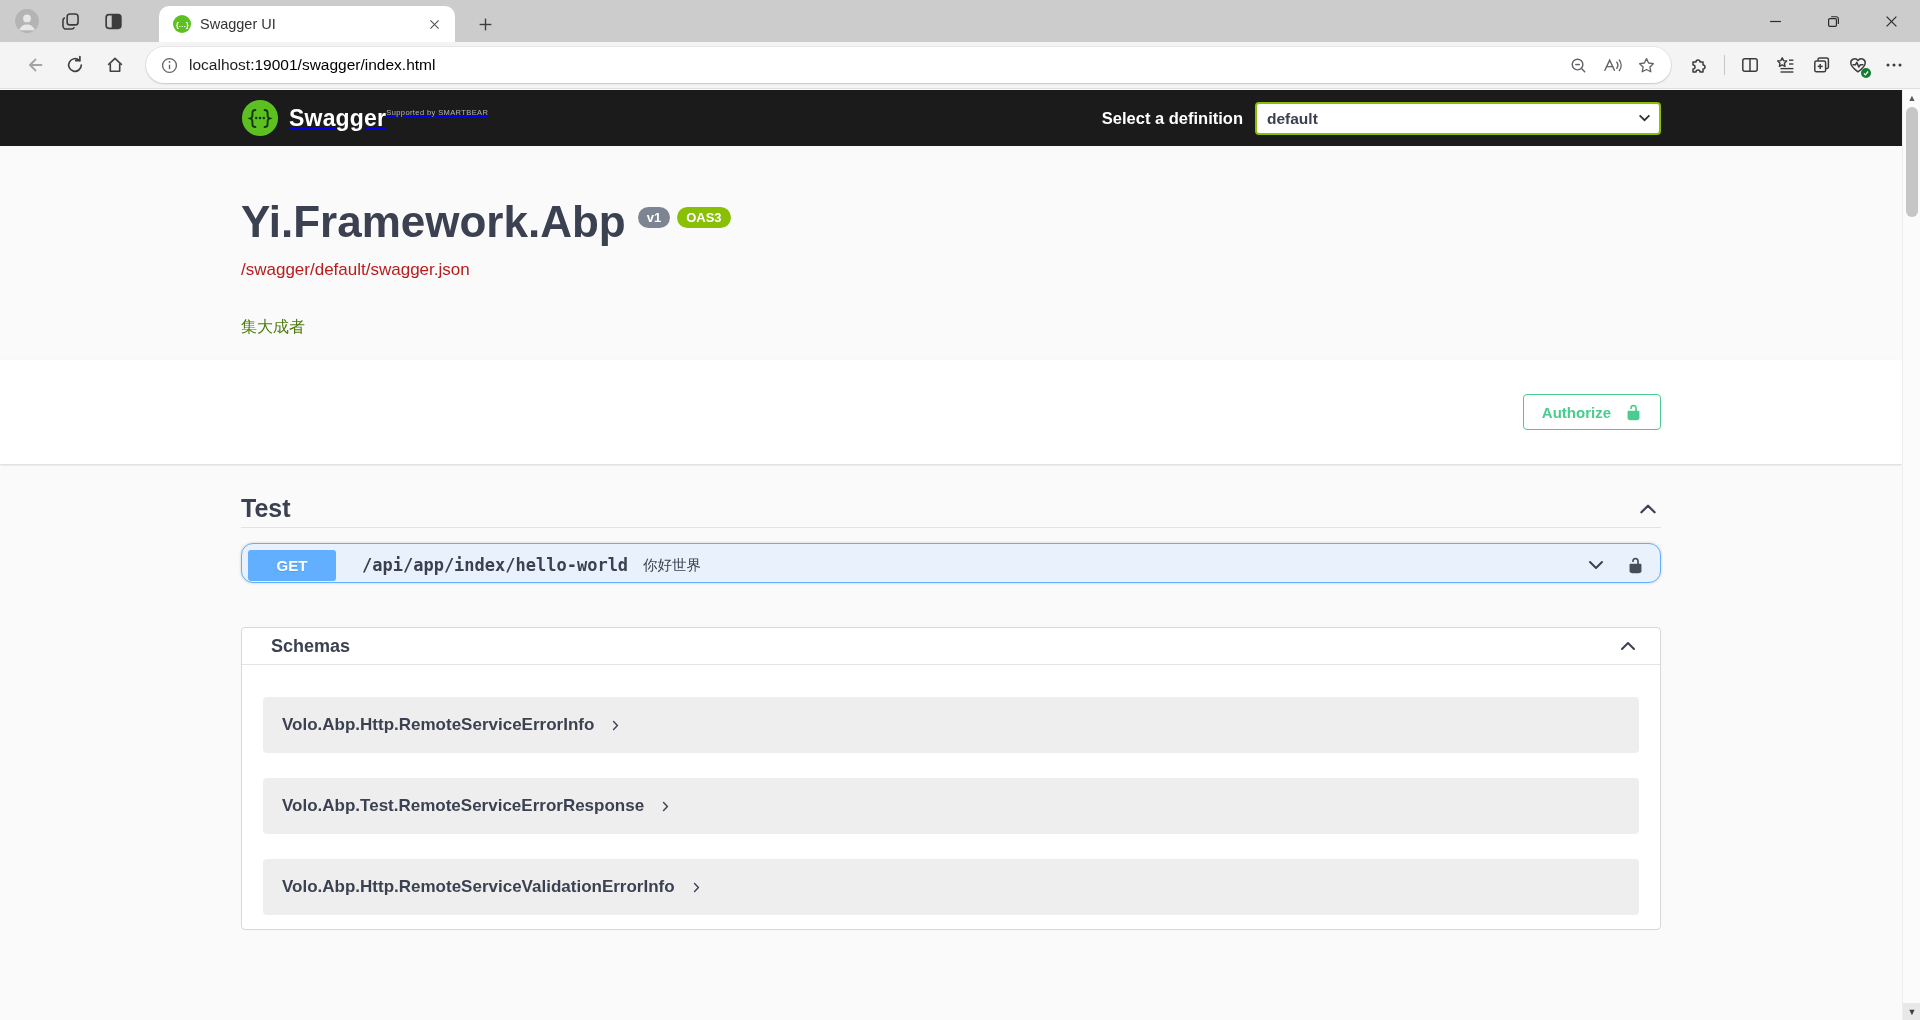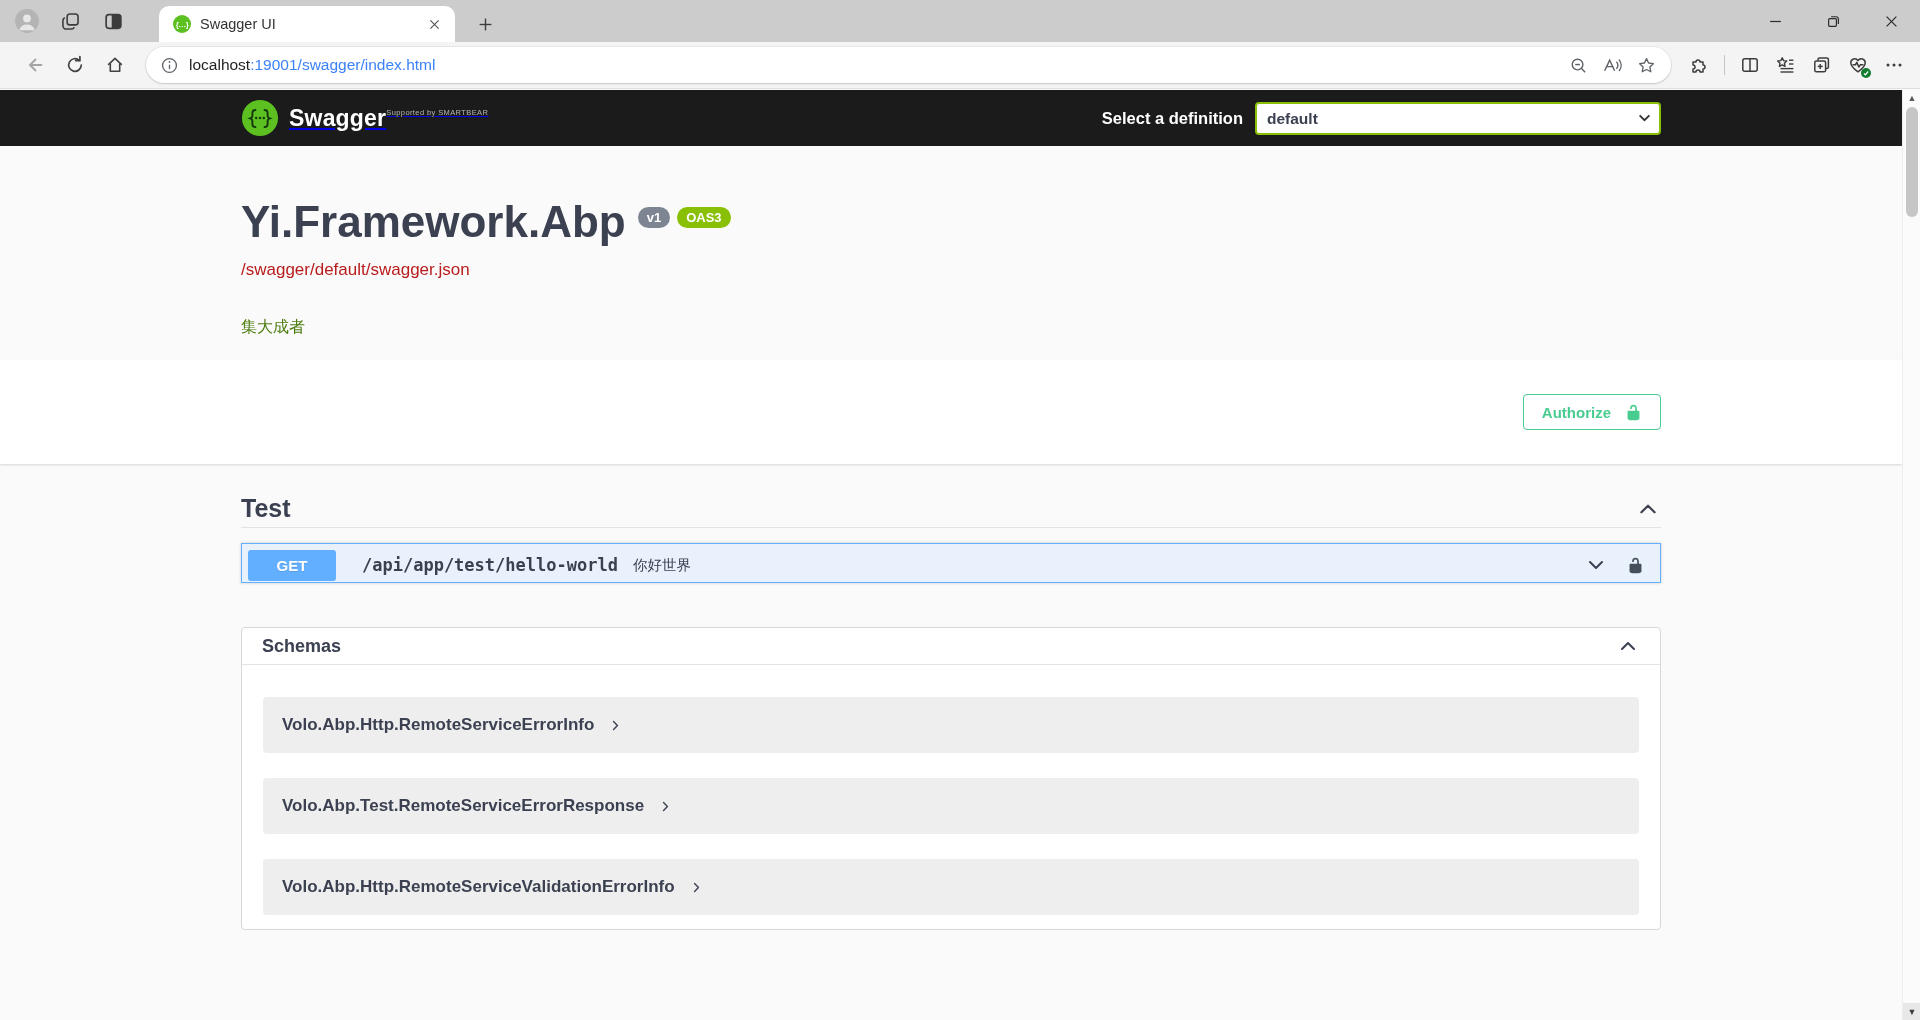--- a/index.html
+++ b/index.html
@@ -21,21 +21,21 @@
   .favicon { width:18px; height:18px; border-radius:50%; background:#5cc021; color:#fff; display:flex; align-items:center; justify-content:center; font-size:8px; font-weight:bold; letter-spacing:-.5px; }
   .new-tab { position:absolute; left:470px; top:9px; width:30px; height:30px; display:flex; align-items:center; justify-content:center; border-radius:6px; }
   .win-controls { position:absolute; right:0; top:0; height:42px; display:flex; }
   .win-btn { width:58px; height:42px; display:flex; align-items:center; justify-content:center; }
 
   .toolbar { position:absolute; top:42px; left:0; width:1920px; height:47px; background:#f4f4f4; border-bottom:1px solid #dfdfdf; display:flex; align-items:center; padding:0 10px 0 18px; }
   .nav-btn { width:34px; height:34px; display:flex; align-items:center; justify-content:center; border-radius:6px; margin-right:6px; flex:0 0 auto; }
   .addressbar { flex:1 1 auto; height:36px; background:#ffffff; border-radius:18px; box-shadow:0 1px 2px rgba(0,0,0,.14), 0 0 0 1px rgba(0,0,0,.05); display:flex; align-items:center; padding:0 10px 0 14px; margin:0 12px 0 8px; min-width:0; }
   .url { font-size:15.5px; margin-left:10px; white-space:nowrap; overflow:hidden; flex:1; }
   .url .host { color:#1f1f1f; }
-  .url .rest { color:#3b82f6; }
+  .url .rest { color:#000000; }
   .pill-icons { display:flex; align-items:center; gap:4px; margin-left:auto; }
   .pill-btn { width:30px; height:30px; display:flex; align-items:center; justify-content:center; border-radius:50%; flex:0 0 auto; }
   .bar-icons { display:flex; align-items:center; gap:4px; flex:0 0 auto; }
   .bar-btn { width:32px; height:32px; display:flex; align-items:center; justify-content:center; border-radius:6px; position:relative; flex:0 0 auto; }
   .vdivider { width:1px; height:20px; background:#c6c6c6; margin:0 5px; }
   .badge-check { position:absolute; right:3px; bottom:3px; width:10px; height:10px; border-radius:50%; background:#127d32; display:flex; align-items:center; justify-content:center; }
 
   
   .page { position:absolute; top:90px; left:0; width:1902px; bottom:0; background:#fafafa; overflow:hidden; }
   .scrollbar { position:absolute; top:90px; right:0; width:18px; bottom:0; background:#fbfbfb; border-left:1px solid #ededed; }
@@ -67,30 +67,30 @@
 
   .scheme-container { margin-top:22px; background:#ffffff; box-shadow:0 1px 2px 0 rgba(0,0,0,.15); padding:34px 0; }
   .scheme-container .wrapper { display:flex; justify-content:flex-end; }
   .authorize-btn { display:flex; align-items:center; gap:14px; background:transparent; border:1.5px solid #49cc90; border-radius:4px; color:#49cc90; font-family:inherit; font-weight:700; font-size:15px; padding:0 18px; height:36px; cursor:pointer; }
 
   .tag-section { margin-top:16px; }
   .tag-row { display:flex; justify-content:space-between; align-items:center; padding:14px 0 4px; border-bottom:1px solid #e1e3e6; }
   .tag-title { font-size:25px; font-weight:700; color:#3b4151; margin:0; line-height:1.15; }
   .arrow-btn { background:none; border:none; padding:2px; cursor:pointer; display:flex; }
 
-  .opblock { margin-top:15px; height:40px; display:flex; align-items:center; border:1px solid #61affe; background:#e9f2fc; border-radius:0; box-shadow:0 0 3px rgba(0,0,0,.19); padding:4px 14px 0 6px; }
+  .opblock { margin-top:15px; height:40px; display:flex; align-items:center; border:1px solid #61affe; background:#e9f2fc; border-radius:12px; box-shadow:0 0 3px rgba(0,0,0,.19); padding:4px 14px 0 6px; }
   .op-method { background:#61affe; color:#fff; font-weight:700; font-size:15px; border-radius:3px; width:88px; text-align:center; padding:7px 0; text-shadow:0 1px 0 rgba(0,0,0,.1); }
   .op-path { font-family:"DejaVu Sans Mono","Liberation Mono",monospace; font-weight:700; font-size:17px; color:#3b4151; margin-left:26px; }
   .op-desc { font-size:14.5px; color:#3b4151; margin-left:15px; }
   .op-right { margin-left:auto; display:flex; align-items:center; gap:17px; }
 
   .models-wrap { margin-top:44px; padding-bottom:40px; }
   .models { border:1px solid #d6d8da; border-radius:4px; background:#ffffff; }
   .models-header { height:37px; display:flex; justify-content:space-between; align-items:center; padding:0 20px; border-bottom:1px solid #e3e4e6; }
-  .models-title { font-size:18px; font-weight:700; color:#3b4151; margin:0; }
+  .models-title { font-size:18px; font-weight:700; color:#3b4151; margin:9px; }
   .models-body { padding:32px 21px 14px; }
   .model-row { height:56px; background:#eeeeee; border-radius:4px; display:flex; align-items:center; padding:0 19px; margin-bottom:25px; cursor:pointer; }
   .model-row:last-child { margin-bottom:0; }
   .model-name { font-size:17px; font-weight:700; color:#3b4151;text-align:center; }
   .model-chevron { margin-left:15px; display:flex; }
 </style>
 </head>
 <body>
 
 <div class="titlebar">
@@ -318,21 +318,21 @@
       <h3 class="tag-title">Test</h3>
       <button class="arrow-btn">
         <svg width="22" height="22" viewBox="0 0 20 20" fill="none" stroke="#3b4151" stroke-width="2" stroke-linecap="round" stroke-linejoin="round">
             <polyline points="4,13 10,7 16,13"></polyline>
           </svg>
       </button>
     </div>
 
     <div class="opblock">
       <span class="op-method">GET</span>
-      <span class="op-path">/api/app/test/hello-world</span>
+      <span class="op-path">/api/app/index/hello-world</span>
       <span class="op-desc">你好世界</span>
       <span class="op-right">
         <button class="arrow-btn">
           <svg width="20" height="20" viewBox="0 0 20 20" fill="none" stroke="#3b4151" stroke-width="2" stroke-linecap="round" stroke-linejoin="round">
               <polyline points="4,7 10,13 16,7"></polyline>
             </svg>
         </button>
         <button class="arrow-btn">
           <svg width="17" height="17" viewBox="0 0 20 20" fill="#454f5b">
             <path d="M15.8 8H14V5.6C14 2.703 12.665 1 10 1 7.334 1 6 2.703 6 5.6V6h2v-.801C8 3.754 8.797 3 10 3c1.203 0 2 .754 2 2.199V8H4c-.553 0-1 .646-1 1.199V17c0 .549.428 1.139.951 1.307l1.197.387C5.672 18.861 6.55 19 7.1 19h5.8c.549 0 1.428-.139 1.951-.307l1.196-.387c.524-.167.953-.757.953-1.306V9.199C17 8.646 16.352 8 15.8 8z"></path>

